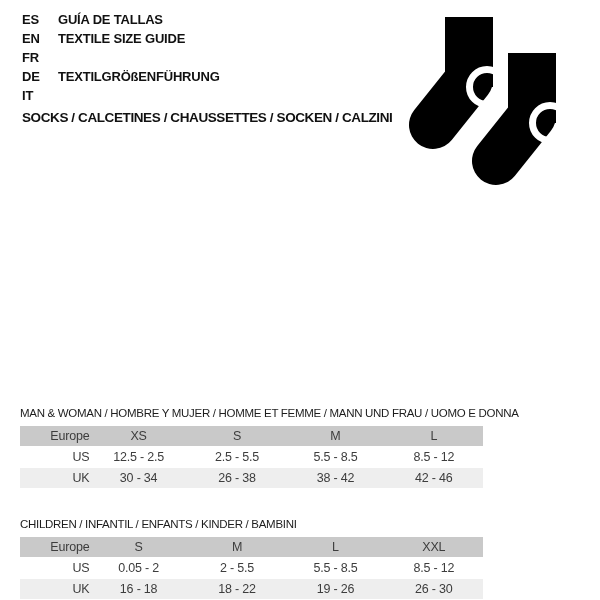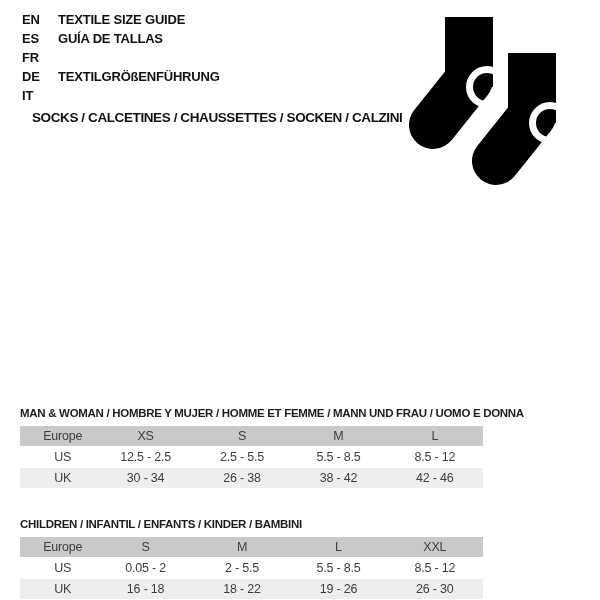--- a/index.html
+++ b/index.html
@@ -3,53 +3,53 @@
 <meta charset="utf-8">
 <style>
   html,body{margin:0;padding:0;background:#ffffff;}
   body{font-family:"Liberation Sans","DejaVu Sans",sans-serif;}
   .page{position:relative;width:600px;height:600px;background:#ffffff;overflow:hidden;}
 
   
   .lang-block{position:absolute;left:22px;top:10px;color:#111111;}
   .lang-row{display:flex;line-height:19px;font-size:13px;font-weight:700;letter-spacing:-0.2px;}
   .lang-code{width:36px;flex:0 0 36px;}
-  .product-line{position:absolute;left:32px;top:110px;font-size:13.5px;font-weight:700;
+  .product-line{position:absolute;left:22px;top:110px;font-size:13.5px;font-weight:700;
                 color:#111111;letter-spacing:-0.4px;white-space:nowrap;}
 
   
   .socks-icon{position:absolute;left:408px;top:12px;width:165px;height:180px;}
 
   
   .table-section{position:absolute;left:20px;width:463px;}
   .table-section.man{top:406px;}
   .table-section.children{top:517px;}
-  .table-title{margin:0 0 5px 0;font-size:11.5px;font-weight:700;color:#1d1d1d;
+  .table-title{margin:0 0 5px 0;font-size:11.5px;font-weight:400;color:#1d1d1d;
                letter-spacing:-0.3px;white-space:nowrap;line-height:14px;}
   table.size-table{width:100%;border-collapse:separate;border-spacing:0 1px;
                    table-layout:fixed;font-size:12.5px;color:#3d3d3d;}
   .size-table th,.size-table td{height:20px;padding:0;text-align:center;
                                 font-weight:400;letter-spacing:-0.2px;}
   .size-table thead th{background:#c9c9c9;text-align:center;}
   .size-table tr.alt td{background:#eeeeee;margin-left:28px;}
-  .size-table .col-region{width:15%;text-align:center;padding-left:8px;}
+  .size-table .col-region{width:15%;text-align:right;}
 </style>
 </head>
 <body>
 
 <div class="page">
 
   <div class="lang-block">
     <div class="lang-row">
+      <span class="lang-code">ES</span>
+      <span class="lang-label">GUÍA DE TALLAS</span>
+    </div>
+    <div class="lang-row">
       <span class="lang-code">EN</span>
       <span class="lang-label">TEXTILE SIZE GUIDE</span>
-    </div>
-    <div class="lang-row">
-      <span class="lang-code">ES</span>
-      <span class="lang-label">GUÍA DE TALLAS</span>
     </div>
     <div class="lang-row">
       <span class="lang-code">FR</span>
     </div>
     <div class="lang-row">
       <span class="lang-code">DE</span>
       <span class="lang-label">TEXTILGRÖßENFÜHRUNG</span>
     </div>
     <div class="lang-row">
       <span class="lang-code">IT</span>

